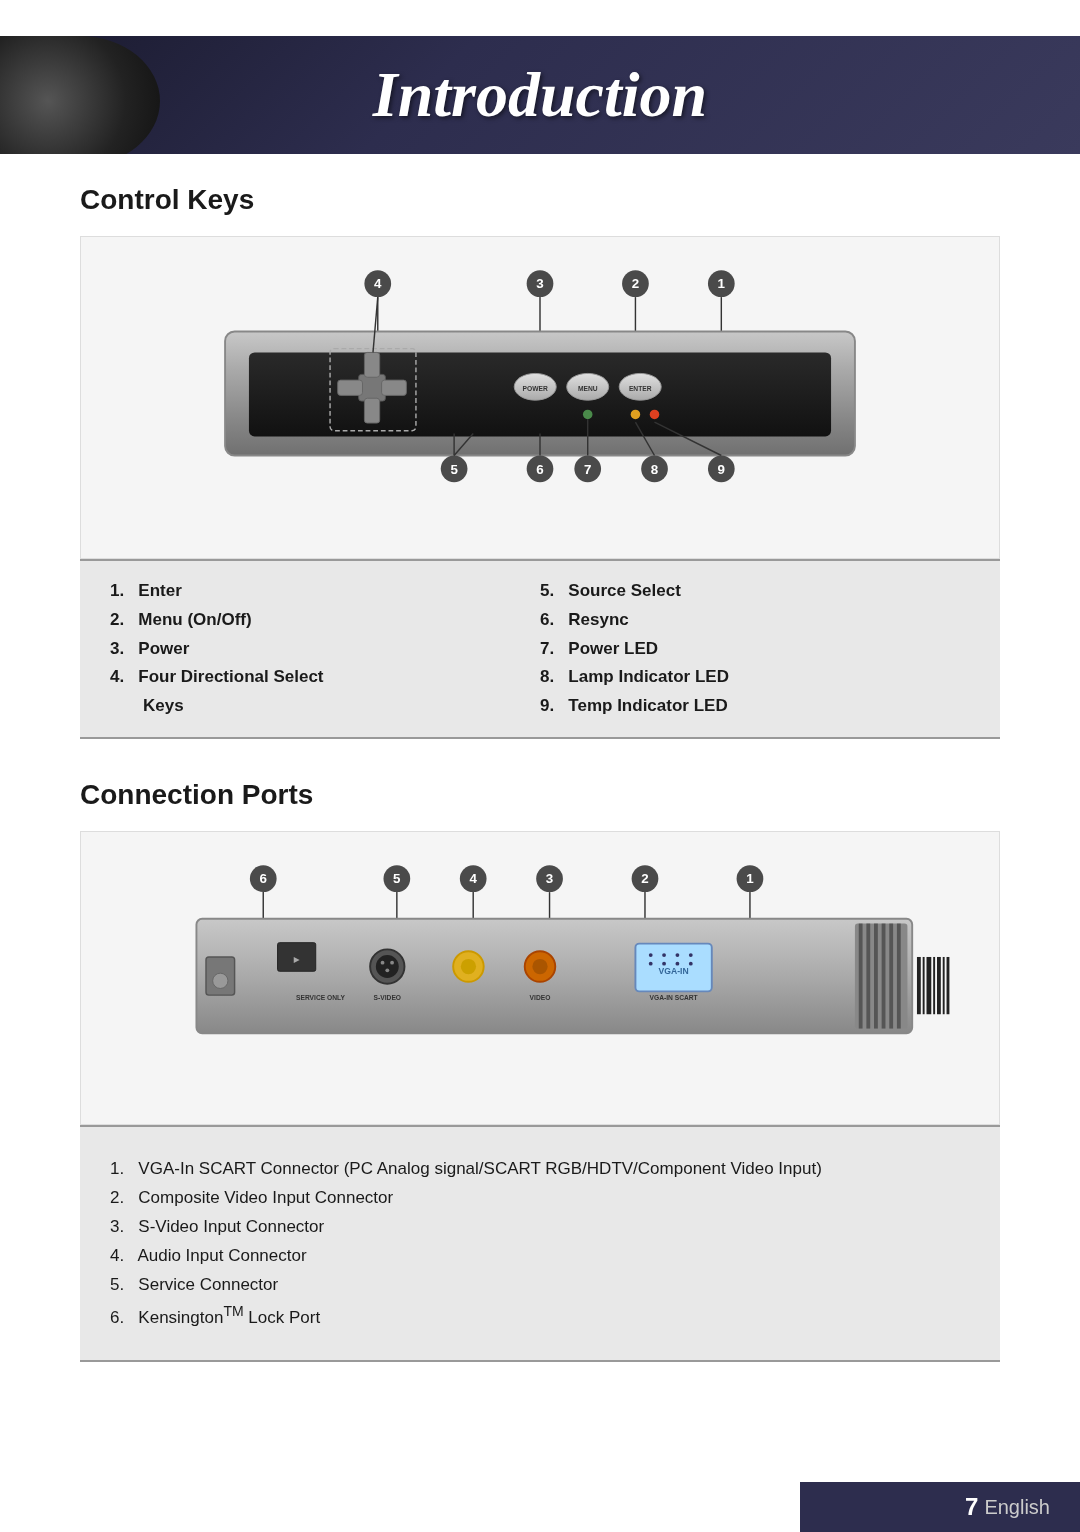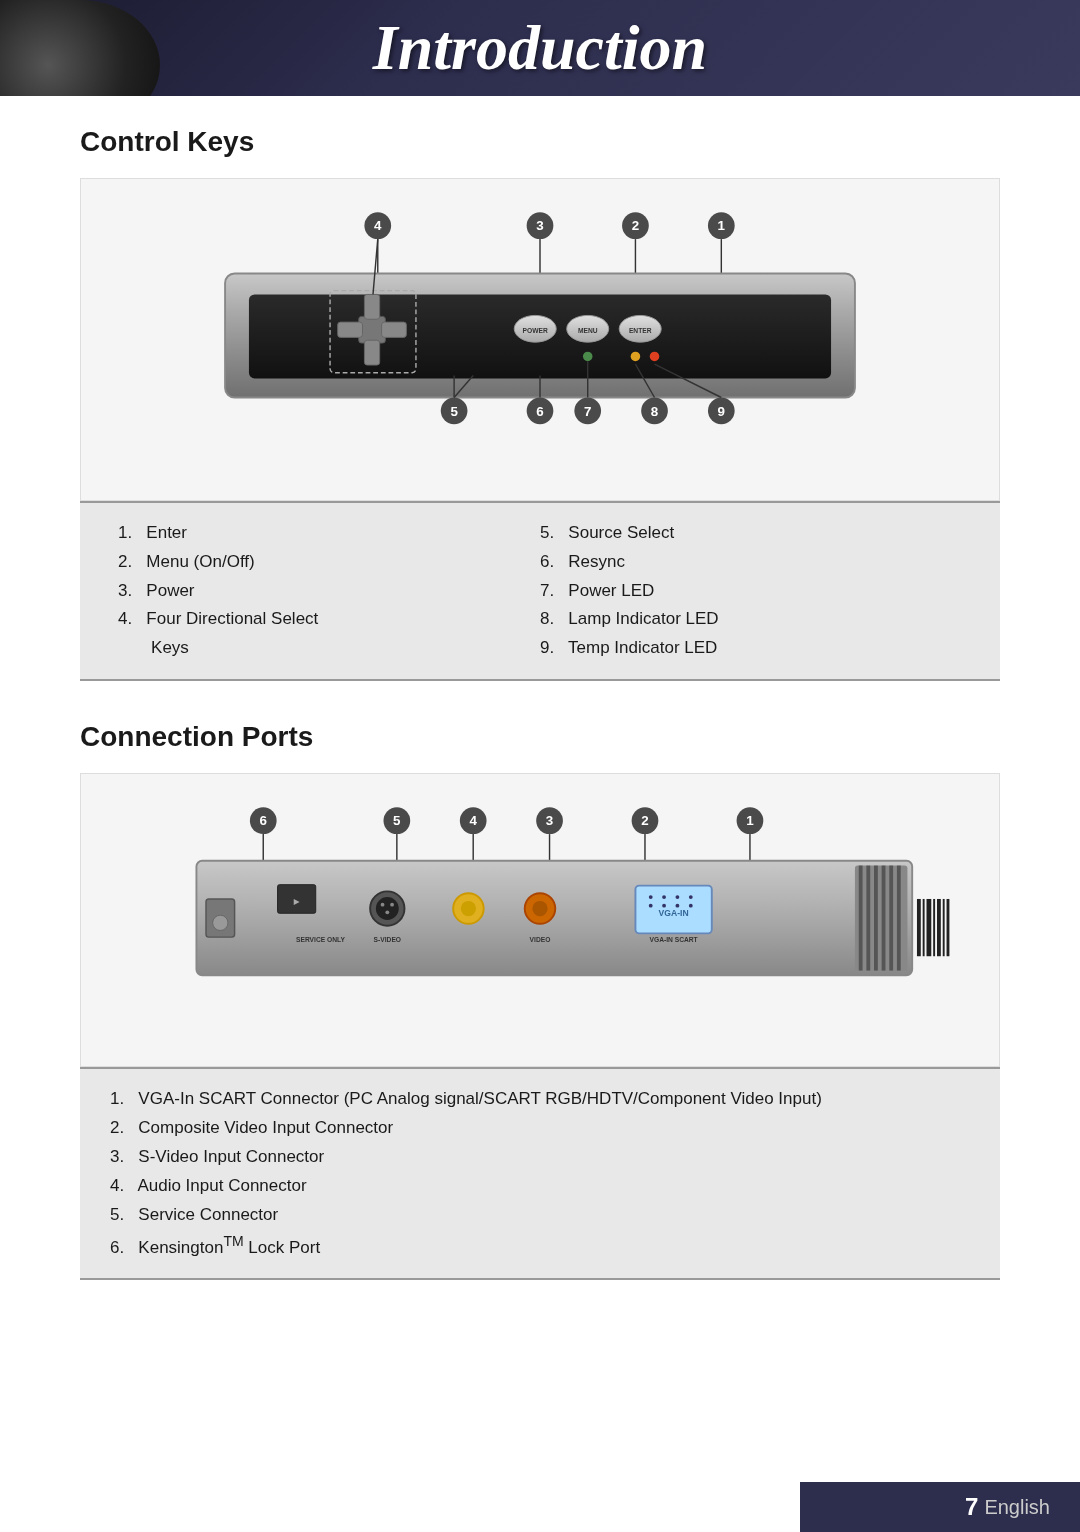--- a/index.html
+++ b/index.html
@@ -9,26 +9,27 @@
       background: #ffffff;
       font-family: Arial, sans-serif;
       position: relative;
       overflow-x: hidden;
     }
 
     
     .header-area {
       position: relative;
       width: 100%;
-      height: 96px;
+      height: 118px;
       background: linear-gradient(135deg, #1a1a2e 0%, #2d2d4e 40%, #3a3a5c 100%);
       display: flex;
       align-items: center;
       justify-content: center;
       overflow: hidden;
+      margin-top: 36px;
     }
 
     .header-area::before {
       content: '';
       position: absolute;
       left: 0;
       top: 0;
       width: 160px;
       height: 130px;
       background: radial-gradient(circle at 30% 50%, #555 0%, #222 60%, #111 100%);
@@ -76,21 +77,22 @@
     
     .info-table {
       width: 100%;
       border-top: 2px solid #999;
       border-bottom: 2px solid #999;
       background: #e8e8e8;
     }
 
     .info-table-inner {
       display: flex;
-      padding: 16px 38px;
+      padding: 16px 30px;
+      font-weight: bold;
     }
 
     .info-col {
       flex: 1;
     }
 
     .info-item {
       font-size: 17px;
       color: #1a1a1a;
       line-height: 1.7;
@@ -101,21 +103,21 @@
     .connection-section {
       margin-top: 40px;
     }
 
     
     .ports-info-table {
       width: 100%;
       border-top: 2px solid #999;
       border-bottom: 2px solid #999;
       background: #e8e8e8;
-      padding: 16px 30px;
+      padding: 28px 30px;
     }
 
     .ports-info-item {
       font-size: 17px;
       color: #1a1a1a;
       line-height: 1.7;
       font-family: Arial, sans-serif;
     }
 
     .footer-number {

